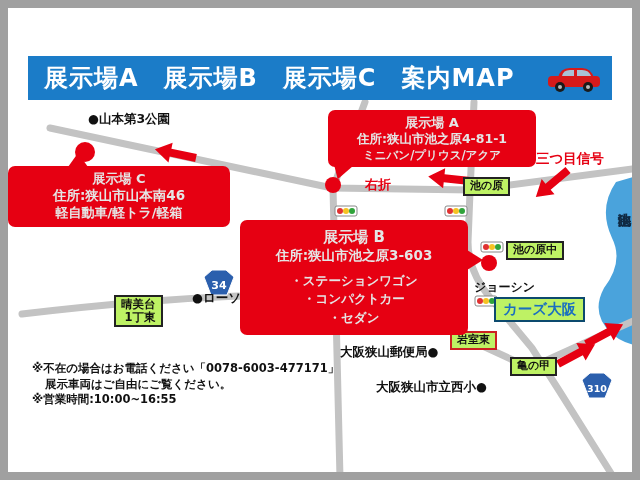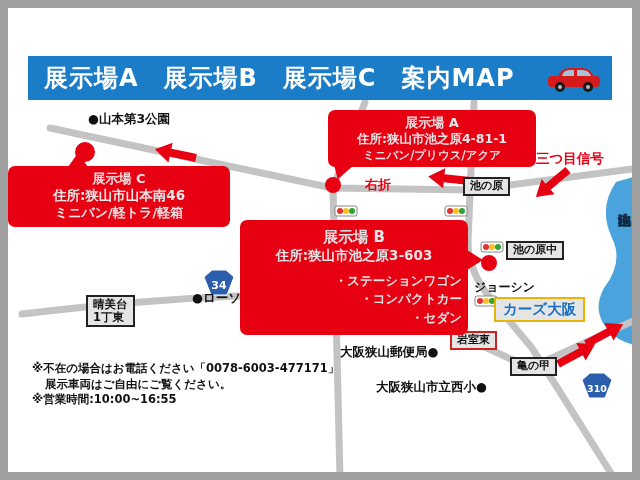--- a/index.html
+++ b/index.html
@@ -11,47 +11,47 @@
   .header{position:absolute;left:28px;top:56px;width:584px;height:44px;background:#1b7cc8;
           display:flex;align-items:center;justify-content:space-between;z-index:5;}
   .header-title{color:#fff;font-weight:bold;font-size:24px;letter-spacing:1px;margin-left:16px;white-space:nowrap;}
   .car{margin-right:10px;flex:0 0 auto;}
 
   
   .mapsvg{position:absolute;left:0;top:0;z-index:1;}
 
   
   .lbl{position:absolute;font-weight:bold;color:#111;white-space:nowrap;z-index:2;margin-left:8px;}
-  .boxlbl{position:absolute;background:#e5e5e5;border:2px solid #222;font-weight:bold;color:#111;
+  .boxlbl{position:absolute;background:#bef264;border:2px solid #222;font-weight:bold;color:#111;
           font-size:11px;padding:1px 5px;white-space:nowrap;z-index:2;line-height:1.15;}
   .red-text{color:#e60012;}
   .vert{writing-mode:vertical-rl;text-orientation:upright;}
 
   
   .callout{position:absolute;background:#e60012;color:#e5e5e5;border-radius:7px;text-align:center;
            z-index:3;padding:5px 6px;}
   .callout .t1{font-size:13px;font-weight:bold;line-height:1.25;}
   .callout .t2{font-size:12.5px;font-weight:bold;line-height:1.3;}
   .callout .t3{font-size:11.5px;font-weight:bold;line-height:1.3;}
   .ptr{position:absolute;width:0;height:0;}
   .ptr-a{left:4px;bottom:-13px;border-left:7px solid transparent;border-right:13px solid transparent;
          border-top:16px solid #e60012;transform:rotate(10deg);}
   .ptr-c{left:60px;top:-13px;border-left:10px solid transparent;border-right:10px solid transparent;
          border-bottom:14px solid #e60012;}
   .ptr-b{right:-15px;top:30px;border-top:10px solid transparent;border-bottom:10px solid transparent;
          border-left:16px solid #e60012;}
-  .callout-b .list{margin-top:8px;text-align:right;}
+  .callout-b .list{margin-top:8px;}
   .callout-b .list div{font-size:12.5px;font-weight:bold;line-height:1.45;}
 
   
   .footer{position:absolute;left:32px;top:361px;z-index:2;color:#111;font-weight:bold;
           font-size:11.5px;line-height:15.5px;}
   .footer .ind{padding-left:13px;}
 
-  .pre{white-space:pre-line;text-align:left;}
+  .pre{white-space:pre-line;text-align:right;margin-left:28px;}
 </style>
 </head>
 <body>
 
 <div class="canvas">
 
   <svg class="mapsvg" width="640" height="480" viewBox="0 0 640 480">
 
     <path d="M 640,175 L 616,182 Q 598,208 612,238 Q 624,262 604,288 Q 590,314 612,334 Q 624,344 640,346 Z" fill="#4aa3dc"></path>
 
@@ -117,33 +117,33 @@
   <div class="lbl" style="left:332px;top:344px;font-size:12.5px;">大阪狭山郵便局●</div>
   <div class="lbl" style="left:368px;top:379px;font-size:12.5px;">大阪狭山市立西小●</div>
   <div class="lbl vert" style="left:608px;top:202px;font-size:13.5px;color:#102a43;">狭山池</div>
 
   <div class="boxlbl" style="left:463px;top:177px;">池の原</div>
   <div class="boxlbl" style="left:506px;top:241px;">池の原中</div>
   <div class="boxlbl pre" style="left:86px;top:295px;font-size:11.5px;">晴美台
 1丁東</div>
   <div class="boxlbl" style="left:450px;top:331px;border-color:#cc2222;">岩室東</div>
   <div class="boxlbl" style="left:510px;top:357px;">亀の甲</div>
-  <div class="boxlbl" style="left:494px;top:297px;border:2px solid #eab308;color:#1a6fc0;font-size:14.5px;padding:2px 7px;">カーズ大阪</div>
+  <div class="boxlbl" style="left:494px;top:297px;border:2px solid #0c4a6e;color:#1a6fc0;font-size:14.5px;padding:2px 7px;">カーズ大阪</div>
 
   <div class="callout" style="left:328px;top:110px;width:196px;">
     <div class="t1">展示場 A</div>
     <div class="t2">住所:狭山市池之原4-81-1</div>
     <div class="t3">ミニバン/プリウス/アクア</div>
     <div class="ptr ptr-a"></div>
   </div>
 
   <div class="callout" style="left:8px;top:166px;width:210px;">
     <div class="t1">展示場 C</div>
     <div class="t2" style="font-size:13.5px;">住所:狭山市山本南46</div>
-    <div class="t2" style="font-size:13px;">ミニバン/軽トラ/軽箱</div>
+    <div class="t2" style="font-size:13px;">軽自動車/軽トラ/軽箱</div>
     <div class="ptr ptr-c"></div>
   </div>
 
   <div class="callout callout-b" style="left:240px;top:220px;width:216px;padding:8px 6px;">
     <div class="t1" style="font-size:15px;">展示場 B</div>
     <div class="t2" style="font-size:13.5px;">住所:狭山市池之原3-603</div>
     <div class="list">
       <div>・ステーションワゴン</div>
       <div>・コンパクトカー</div>
       <div>・セダン</div>

